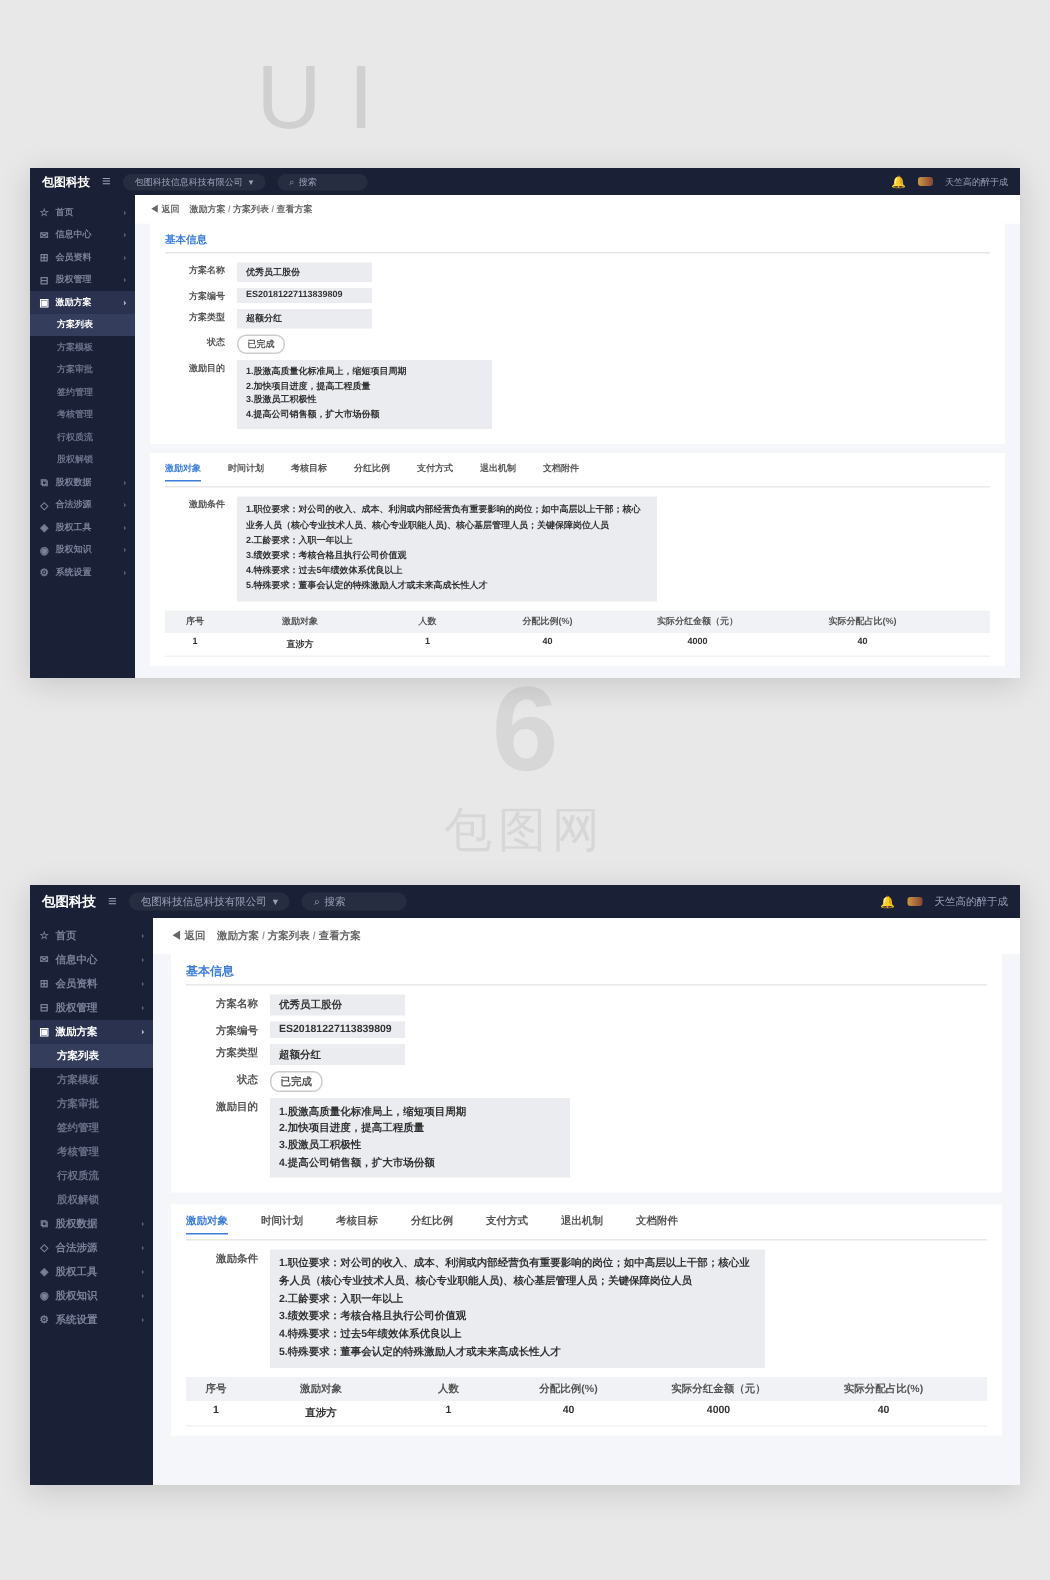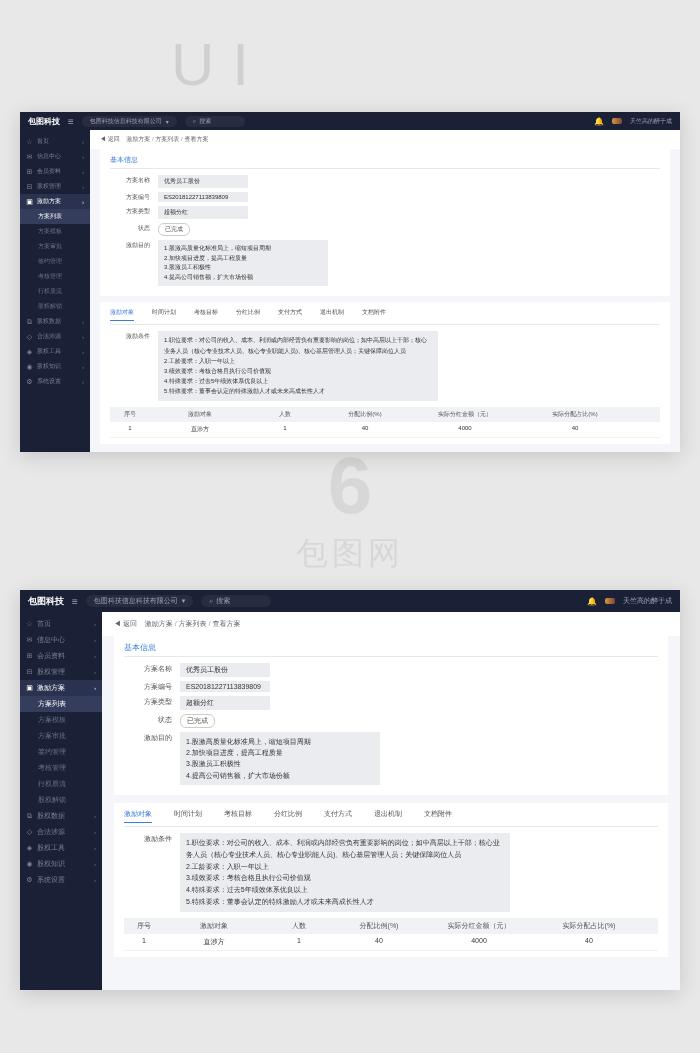--- a/index.html
+++ b/index.html
@@ -79,21 +79,21 @@
   width: 60px;
   display: flex;
   align-items: center;
   gap: 3px;
 }
 .spacer { flex: 1; }
 .bell { color: #9aa0b8; font-size: 8px; }
 .avatar { width: 10px; height: 6px; background: linear-gradient(90deg,#c94,#843); border-radius: 2px; }
 .username { color: #9aa0b8; font-size: 6px; }
 
-.body-wrap { display: flex; height: calc(100% - 18px); }
+.body-wrap { display: flex; height: calc(100% - 18px); font-weight: bold; }
 
 .sidebar {
   width: 70px;
   background: #1a2036;
   padding: 4px 0;
 }
 .side-item {
   display: flex;
   align-items: center;
   padding: 3px 6px;

